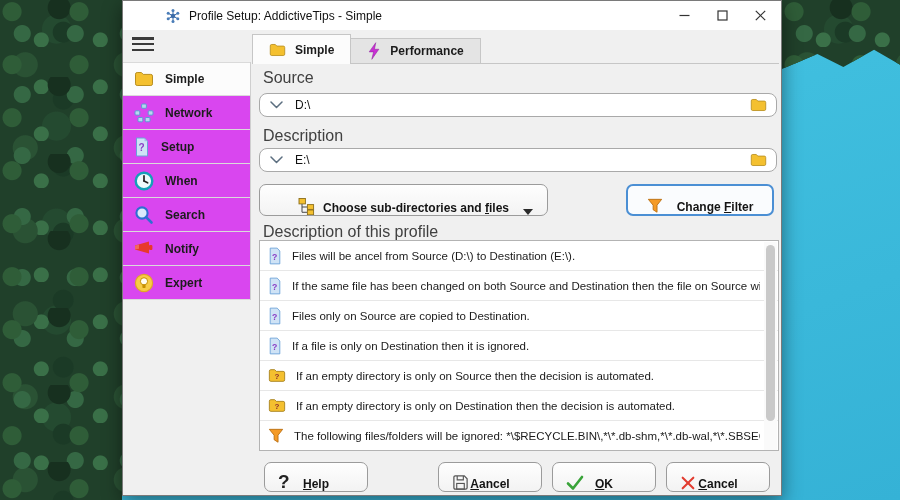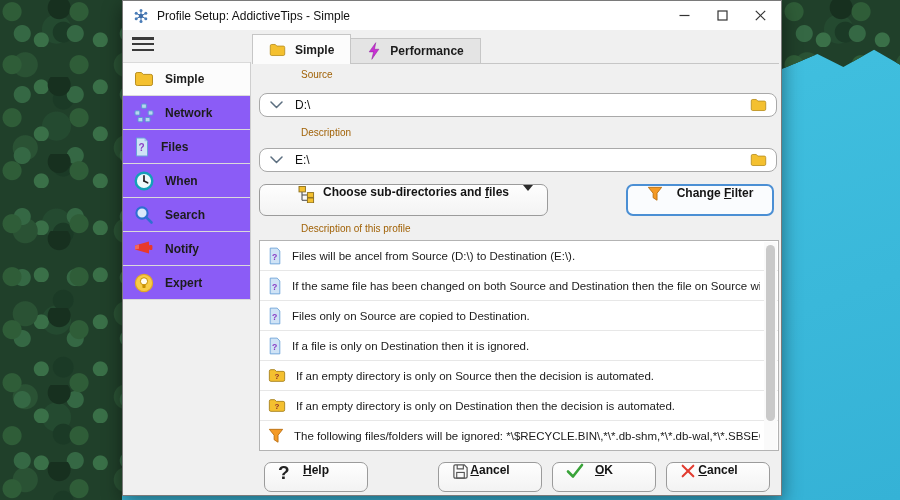--- a/index.html
+++ b/index.html
@@ -21,55 +21,55 @@
   }
   .forest-left { position:absolute; left:0; top:0; width:122px; height:500px; }
   .forest-topright { position:absolute; right:0; top:0; width:118px; height:108px;
     clip-path:polygon(0 0,100% 0,100% 60%,78% 46%,52% 62%,30% 50%,0 64%); }
 
   
   .window { position:absolute; left:122px; top:0; width:660px; height:496px;
     background:#f0f0f0; border:1px solid #7a7a7a; box-shadow:0 6px 18px rgba(0,0,0,.45); }
 
   .titlebar { position:absolute; left:0; top:0; width:100%; height:29px; background:#ffffff;
-    display:flex; align-items:center; }
+    display:flex; align-items:center;padding-left:32px; }
   .titlebar .app-icon { margin-left:10px; width:16px; height:16px; flex:0 0 auto; }
   .titlebar .title { margin-left:8px; font-size:12px; color:#111; }
   .win-controls { position:absolute; right:2px; top:0; height:29px; display:flex; }
   .win-btn { width:38px; height:29px; display:flex; align-items:center; justify-content:center; }
 
   .hamburger { position:absolute; left:9px; top:36px; width:22px; height:15px; cursor:pointer; }
   .hamburger span { display:block; height:2.6px; background:#3a3a3a; margin-bottom:3.2px; }
 
   
   .sidebar { position:absolute; left:0; top:61px; width:128px; border-right:1px solid #cfcfcf; }
   .side-item { height:34px; display:flex; align-items:center; gap:11px; padding-left:11px;
-    background:#8b5cf6; border-bottom:1px solid #dadada; font-size:12px; font-weight:600; color:#1c1c1c; cursor:pointer; }
+    background:#d946ef; border-bottom:1px solid #dadada; font-size:12px; font-weight:600; color:#1c1c1c; cursor:pointer; }
   .side-item:first-child { border-top:1px solid #dadada; }
   .side-item.selected { background:#fcfcfc; }
   .side-item svg, .side-item .ic { flex:0 0 auto; }
 
   
   .tabbar { position:absolute; left:129px; top:33px; height:30px; display:flex; align-items:flex-end; z-index:2; }
   .tab { display:flex; align-items:center; gap:9px; font-size:12px; font-weight:600; color:#1c1c1c;
     border:1px solid #c6c6c6; padding:0 16px; cursor:pointer; }
   .tab.active { background:#fcfcfc; height:30px; border-bottom:none; z-index:3; }
   .tab.inactive { background:#e4e4e4; height:26px; border-left:none; }
   .panel-line { position:absolute; left:129px; right:2px; top:62px; height:1px; background:#c6c6c6; }
 
   
-  .lbl { position:absolute; font-size:10px; color:#a16207;margin-left:38px; }
+  .lbl { position:absolute; font-size:16px; color:#404040; }
   .combo { position:absolute; left:136px; width:518px; height:24px; background:#fff;
     border:1px solid #a9a9a9; border-radius:8px; display:flex; align-items:center; cursor:pointer; }
   .combo .chev { margin-left:10px; }
   .combo .val { margin-left:12px; font-size:12px; color:#111; flex:1; }
   .combo .folder { margin-right:9px; }
 
   .btn { border:1px solid #9b9b9b; border-radius:7px; background:linear-gradient(#fefefe,#f3f3f3);
-    display:flex; align-items:flex-start; justify-content:center; cursor:pointer;
+    display:flex; align-items:flex-end; justify-content:center; cursor:pointer;
     font-size:12px; font-weight:600; color:#141414; }
   .choose-btn { position:absolute; left:136px; top:183px; width:289px; height:32px; gap:7px; }
   .choose-btn .caret { position:absolute; right:14px; width:0; height:0;
     border-left:5px solid transparent; border-right:5px solid transparent; border-top:6px solid #2b2b2b; }
   .filter-btn { position:absolute; left:503px; top:183px; width:148px; height:32px; gap:14px;
     border:2px solid #4b8fd4; background:#fafcfe; }
   u { text-decoration:underline; }
 
   
   .listbox { position:absolute; left:136px; top:239px; width:520px; height:211px;
@@ -159,21 +159,21 @@
           </g>
         </svg>
       <span>Network</span>
     </div>
     <div class="side-item">
       <svg width="16" height="20" viewBox="0 0 16 20">
           <path d="M2.5 1h8l3 3.3V19h-11Z" fill="#cfe3f6" stroke="#6aa1d8" stroke-width="1"></path>
           <path d="M10.5 1l3 3.3h-3Z" fill="#9ec4e8"></path>
           <text x="7.5" y="14" font-size="10" font-weight="bold" fill="#8b3fc6" text-anchor="middle">?</text>
         </svg>
-      <span>Files</span>
+      <span>Setup</span>
     </div>
     <div class="side-item">
       <svg width="20" height="20" viewBox="0 0 20 20">
           <circle cx="10" cy="10" r="8.3" fill="#eefafc" stroke="#14a0b8" stroke-width="2.4"></circle>
           <g stroke="#222" stroke-width="1.7" stroke-linecap="round">
             <line x1="10" y1="10" x2="10" y2="4.8"></line>
             <line x1="10" y1="10" x2="13.6" y2="11.8"></line>
           </g>
         </svg>
       <span>When</span>

